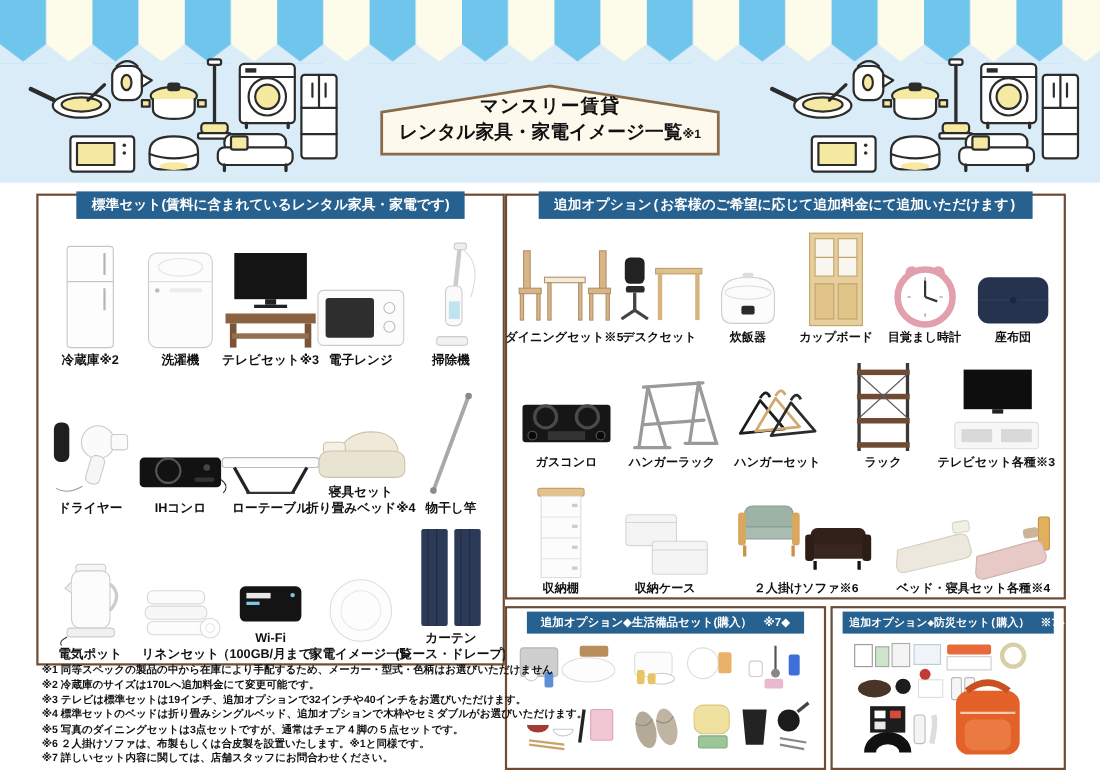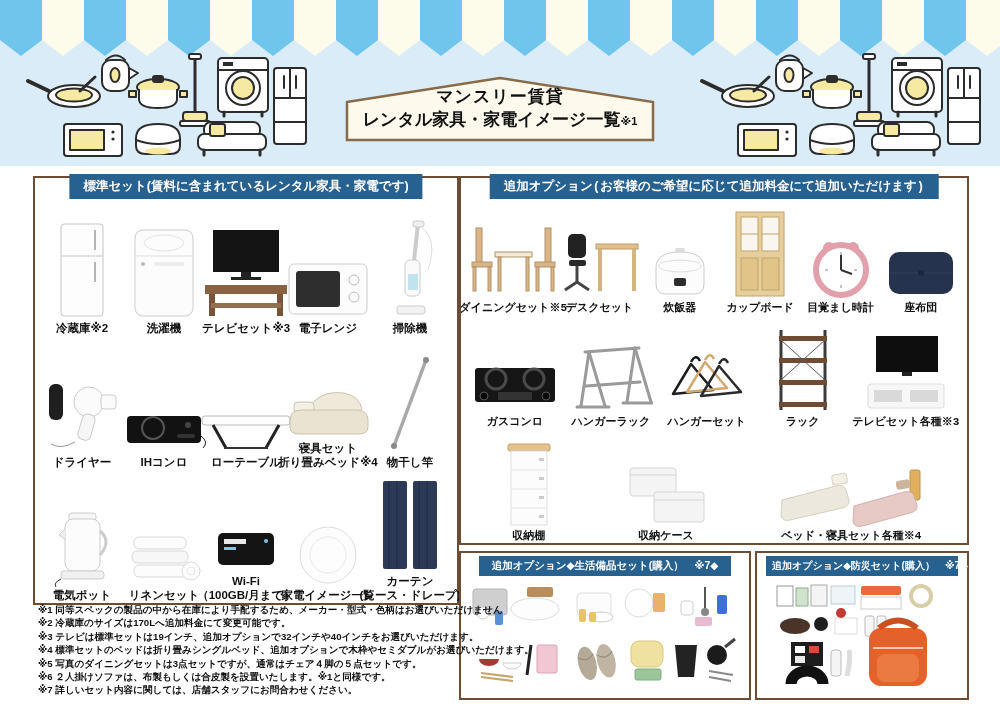--- a/index.html
+++ b/index.html
@@ -39,21 +39,21 @@
 
   .pbox{position:absolute;background:#fff;border:2px solid #6d4c33;}
   .pbox-a{left:459px;top:551px;width:288px;height:145px;}
   .pbox-b{left:755px;top:551px;width:210px;height:145px;}
   .pbox-header{
     position:absolute;top:3px;left:50%;transform:translateX(-50%);
     background:#27618f;color:#fff;font-weight:bold;
     padding:3px 6px;white-space:nowrap;z-index:2;text-align:center;
   }
   .pbox-a .pbox-header{font-size:10.5px;width:240px;}
-  .pbox-b .pbox-header{font-size:10px;width:192px;box-sizing:border-box;}
+  .pbox-b .pbox-header{font-size:10px;width:192px;box-sizing:border-box;font-family:Liberation Mono, monospace;}
   .pbox .photo{position:absolute;left:0;top:26px;width:100%;height:112px;align-items:center;}
 
   .footnotes{position:absolute;left:38px;top:603px;width:424px;}
   .footnote{font-size:9.6px;font-weight:bold;line-height:13.4px;white-space:nowrap;color:#111;}
 </style>
 </head>
 <body>
 
 <svg width="0" height="0" style="position:absolute" aria-hidden="true">
   <defs>
@@ -503,20 +503,39 @@
               <line x1="8" y1="15" x2="54" y2="15"></line>
               <rect x="32" y="32" width="50" height="30" rx="3"></rect>
               <line x1="32" y1="40" x2="82" y2="40"></line>
             </g>
           </svg>
         </div>
         <div class="label">収納ケース</div>
       </div>
       <div class="item w-lg">
         <div class="photo">
+          <svg width="128" height="76" viewBox="0 0 128 76">
+            <rect x="8" y="8" width="44" height="22" rx="7" fill="#9cb3a6" stroke="#86a092"></rect>
+            <rect x="5" y="27" width="50" height="11" rx="4" fill="#a8bcb0" stroke="#86a092"></rect>
+            <rect x="2" y="14" width="7" height="30" rx="3" fill="#d9a85e"></rect>
+            <rect x="51" y="14" width="7" height="30" rx="3" fill="#d9a85e"></rect>
+            <line x1="8" y1="44" x2="8" y2="54" stroke="#c79147" stroke-width="3"></line>
+            <line x1="52" y1="44" x2="52" y2="54" stroke="#c79147" stroke-width="3"></line>
+            <rect x="68" y="28" width="50" height="19" rx="6" fill="#32211b"></rect>
+            <rect x="66" y="43" width="54" height="13" rx="4" fill="#3a2620"></rect>
+            <rect x="63" y="34" width="8" height="24" rx="3" fill="#2c1d17"></rect>
+            <rect x="115" y="34" width="8" height="24" rx="3" fill="#2c1d17"></rect>
+            <line x1="72" y1="58" x2="72" y2="66" stroke="#1a110d" stroke-width="3"></line>
+            <line x1="112" y1="58" x2="112" y2="66" stroke="#1a110d" stroke-width="3"></line>
+          </svg>
+        </div>
+        <div class="label">２人掛けソファ※6</div>
+      </div>
+      <div class="item w-lg">
+        <div class="photo">
           <svg width="150" height="70" viewBox="0 0 150 70">
             <rect x="56" y="16" width="15" height="10" rx="3" fill="#f2efe6" stroke="#d8d3c4" transform="rotate(-9 63 21)"></rect>
             <path d="M6 42 L60 28 q8 -2 10 4 l3 10 q1 6 -7 8 L14 62 q-8 2 -9 -5 z" fill="#ece8dd" stroke="#d4cfc0"></path>
             <rect x="134" y="12" width="10" height="30" rx="2" fill="#e0b05c" stroke="#c29244"></rect>
             <rect x="120" y="22" width="14" height="9" rx="3" fill="#cbb49a" transform="rotate(-9 127 26)"></rect>
             <path d="M78 48 L128 34 q8 -2 10 4 l3 9 q1 6 -7 8 L86 68 q-8 2 -9 -5 z" fill="#e7c9c5" stroke="#d3b0ab"></path>
           </svg>
         </div>
         <div class="label">ベッド・寝具セット各種※4</div>
       </div>

